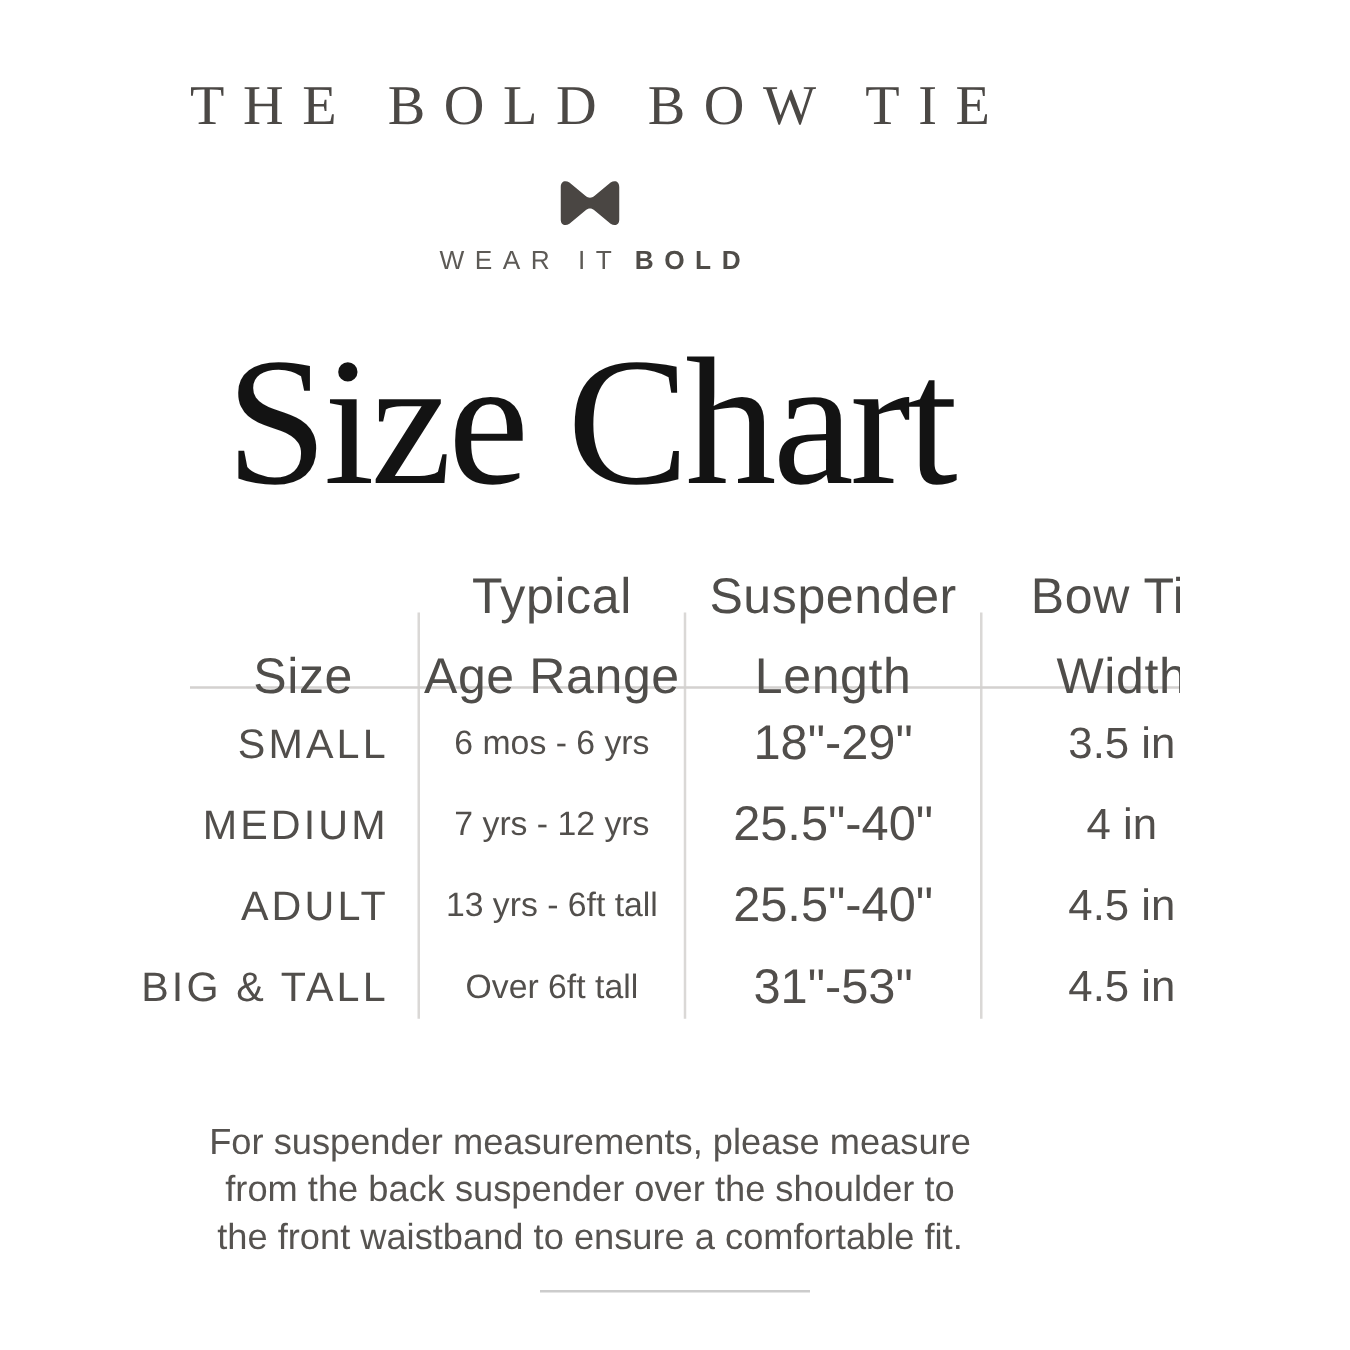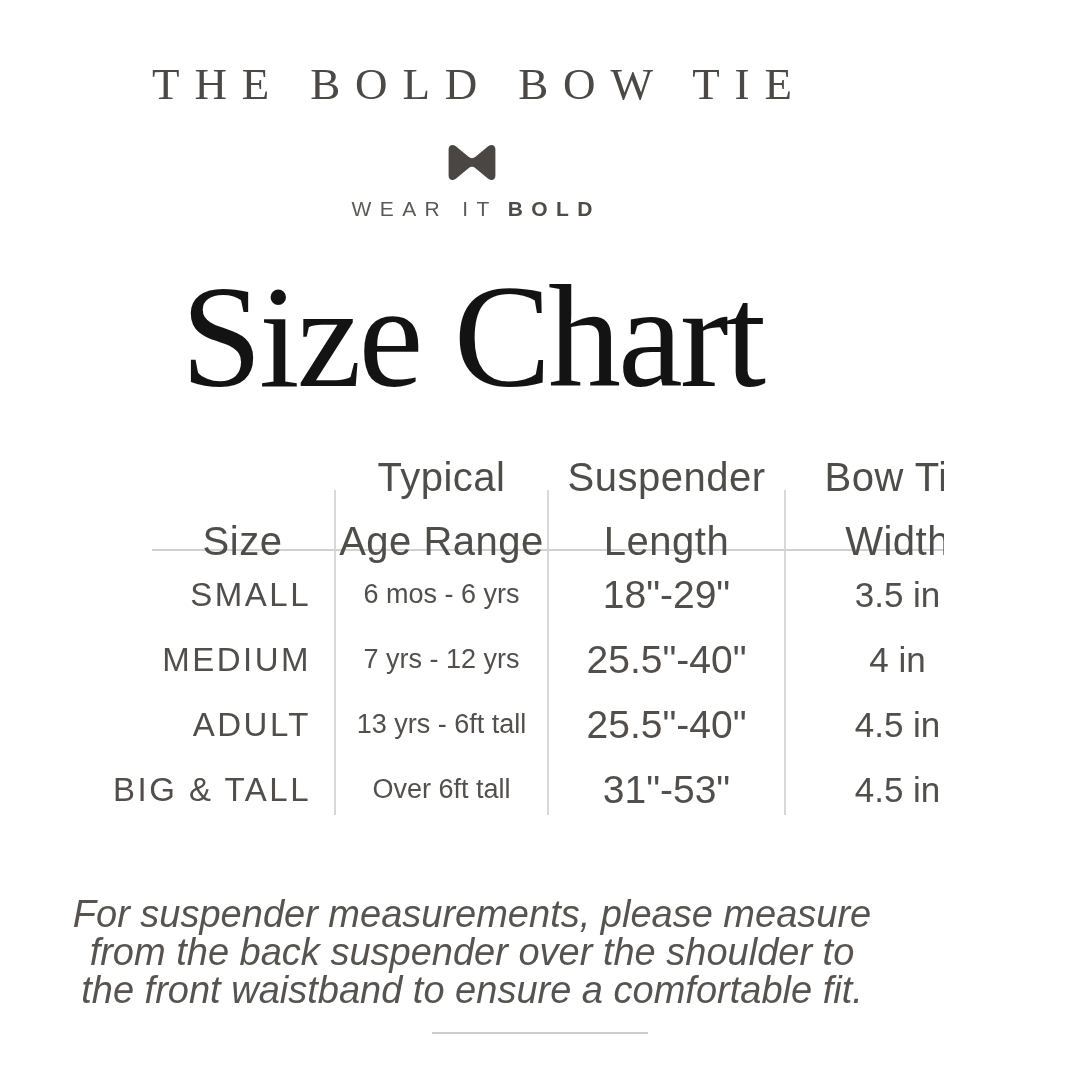--- a/index.html
+++ b/index.html
@@ -116,24 +116,23 @@
   }
   .td.col-age   { font-size: 27px; color: #524f4c; }
   .td.col-susp  { font-size: 39px; }
   .td.col-width { font-size: 35px; }
 
   
   .footer-note {
     position: absolute;
     top: 895px; left: 0; width: 100%;
     text-align: center;
-    font-size: 38px;
+    font-size: 29px;
     line-height: 38px;
     color: #565350;
-    font-style: italic;
   }
   .footer-divider {
     position: absolute;
     top: 1032px; left: 432px;
     width: 216px; height: 2px;
     background: #cccccc;
   }
 </style>
 </head>
 <body>

